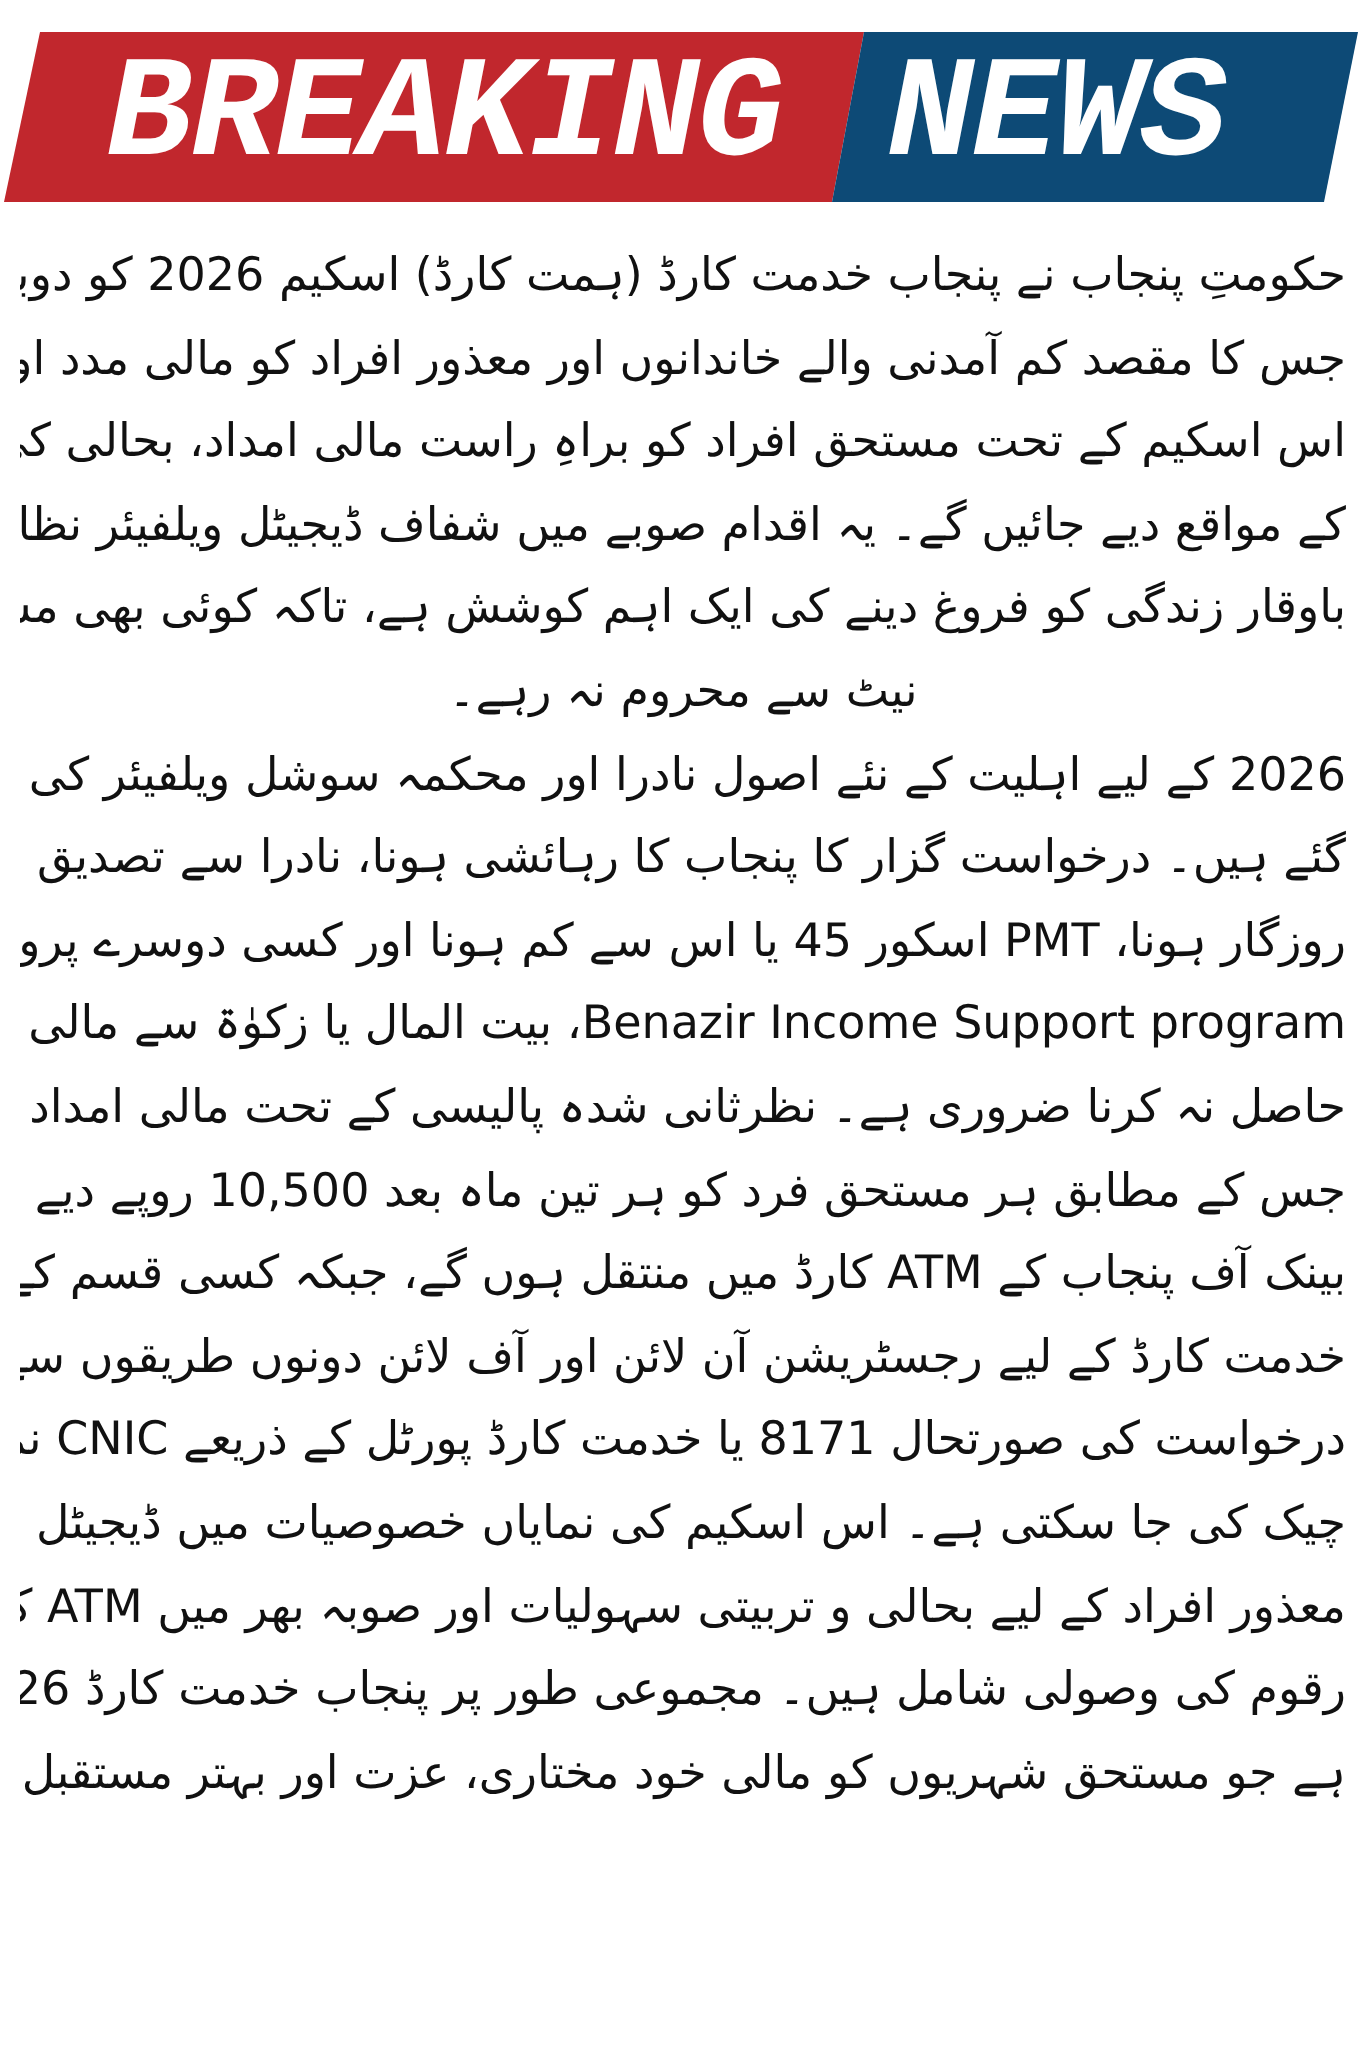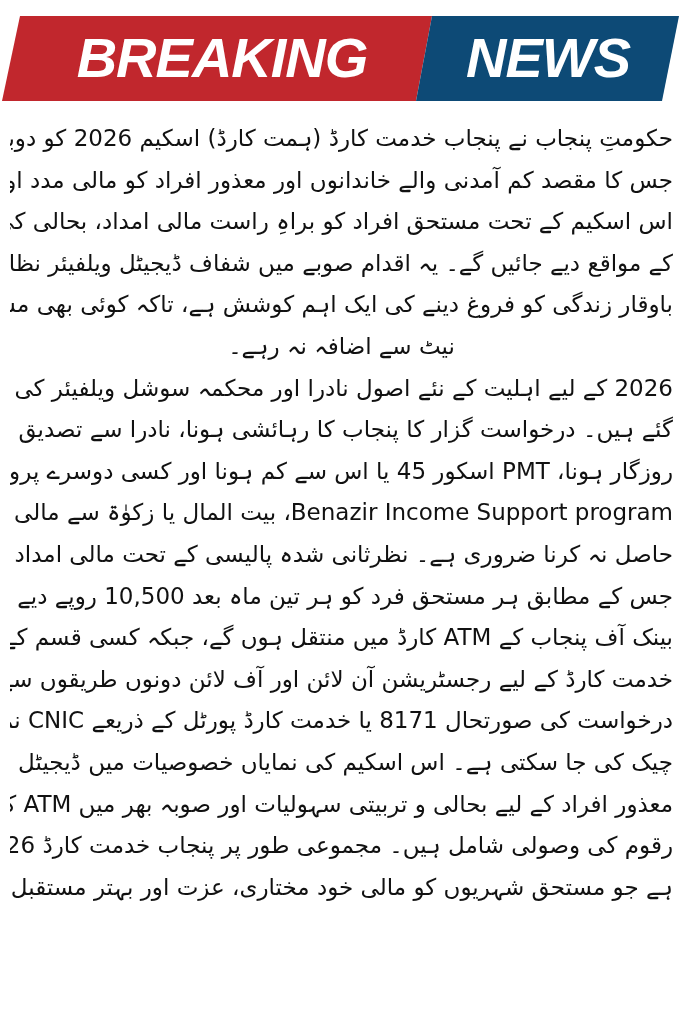--- a/index.html
+++ b/index.html
@@ -1,23 +1,23 @@
 <!DOCTYPE html>
 <html><head>
 <meta charset="utf-8">
 <style>
   html, body { margin: 0; padding: 0; background: #ffffff; }
   body { width: 683px; height: 1024px; overflow: hidden; position: relative; font-family: "DejaVu Sans", sans-serif; }
   .banner { position: absolute; left: 0; top: 0; width: 683px; height: 112px; }
   .banner svg { position: absolute; left: 0; top: 0; }
   .banner-word { position: absolute; top: 14px; height: 88px; display: flex; align-items: center; justify-content: center;
-    color: #ffffff; font-family: Liberation Sans, sans-serif; font-weight: bold; font-style: italic; font-size: 56px;
+    color: #ffffff; font-family: Liberation Mono, monospace; font-weight: bold; font-style: italic; font-size: 72px;
     letter-spacing: -1px; line-height: 1; }
   .banner-word.breaking { left: 18px; width: 408px; }
-  .banner-word.news { left: 428px; width: 240px; }
+  .banner-word.news { left: 408px; width: 240px; }
   .article { position: absolute; left: 10px; top: 118px; width: 663px; direction: rtl; text-align: center;
     font-family: "DejaVu Sans", sans-serif; color: #111111; }
   .line { display: block; font-size: 23px; line-height: 41.6px; white-space: nowrap; height: 41.6px; overflow: hidden; }
 </style>
 </head>
 <body>
 
 <div class="banner">
   <svg width="683" height="112" viewBox="0 0 683 112">
     <polygon points="20,16 432,16 416,101 2,101" fill="#c1272d"></polygon>
@@ -26,21 +26,21 @@
   <div class="banner-word breaking">BREAKING</div>
   <div class="banner-word news">NEWS</div>
 </div>
 
 <div class="article">
   <span class="line">حکومتِ پنجاب نے پنجاب خدمت کارڈ (ہمت کارڈ) اسکیم 2026 کو دوبارہ لانچ کر دیا ہے،</span>
   <span class="line">جس کا مقصد کم آمدنی والے خاندانوں اور معذور افراد کو مالی مدد اور سماجی تحفظ فراہم کرنا ہے۔</span>
   <span class="line">اس اسکیم کے تحت مستحق افراد کو براہِ راست مالی امداد، بحالی کی سہولیات اور اسکل ڈویلپمنٹ</span>
   <span class="line">کے مواقع دیے جائیں گے۔ یہ اقدام صوبے میں شفاف ڈیجیٹل ویلفیئر نظام، سماجی شمولیت اور</span>
   <span class="line">باوقار زندگی کو فروغ دینے کی ایک اہم کوشش ہے، تاکہ کوئی بھی مستحق شہری حکومتی فلاحی</span>
-  <span class="line">نیٹ سے اضافہ نہ رہے۔</span>
+  <span class="line">نیٹ سے محروم نہ رہے۔</span>
   <span class="line">2026 کے لیے اہلیت کے نئے اصول نادرا اور محکمہ سوشل ویلفیئر کی تصدیق سے طے کیے</span>
   <span class="line">گئے ہیں۔ درخواست گزار کا پنجاب کا رہائشی ہونا، نادرا سے تصدیق شدہ CNIC، بے</span>
   <span class="line">روزگار ہونا، PMT اسکور 45 یا اس سے کم ہونا اور کسی دوسرے پروگرام جیسے</span>
   <span class="line">Benazir Income Support program، بیت المال یا زکوٰۃ سے مالی امداد</span>
   <span class="line">حاصل نہ کرنا ضروری ہے۔ نظرثانی شدہ پالیسی کے تحت مالی امداد میں اضافہ کر دیا گیا ہے،</span>
   <span class="line">جس کے مطابق ہر مستحق فرد کو ہر تین ماہ بعد 10,500 روپے دیے جائیں گے جو براہِ راست</span>
   <span class="line">بینک آف پنجاب کے ATM کارڈ میں منتقل ہوں گے، جبکہ کسی قسم کے مڈل مین کا کردار</span>
   <span class="line">خدمت کارڈ کے لیے رجسٹریشن آن لائن اور آف لائن دونوں طریقوں سے ممکن ہے، جبکہ</span>
   <span class="line">درخواست کی صورتحال 8171 یا خدمت کارڈ پورٹل کے ذریعے CNIC نمبر ڈال کر</span>
   <span class="line">چیک کی جا سکتی ہے۔ اس اسکیم کی نمایاں خصوصیات میں ڈیجیٹل ادائیگیاں، شفاف نظام،</span>

